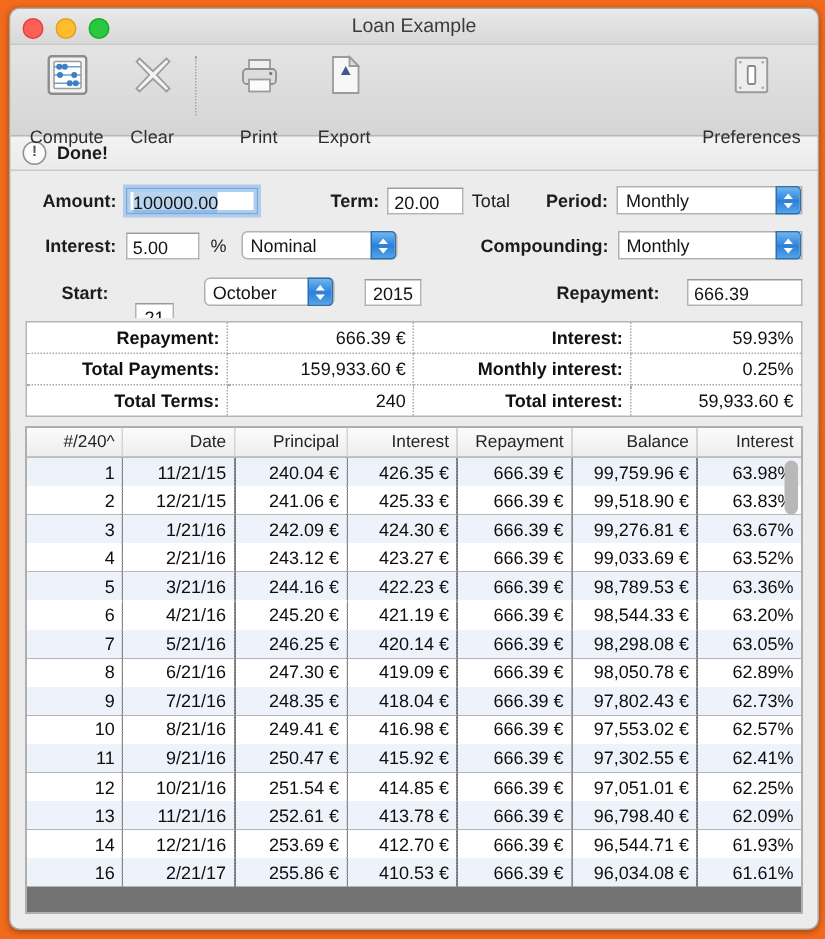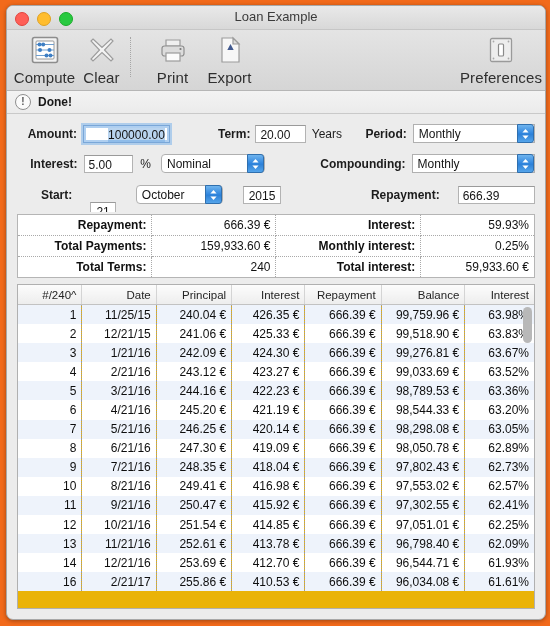--- a/index.html
+++ b/index.html
@@ -56,21 +56,21 @@
     position: relative;
   }
   .tb-item {
     width: 57px;
     display: flex; flex-direction: column;
     align-items: center; justify-content: flex-start;
     cursor: default;
     margin-top: 1px;
   }
   .tb-icon { height: 32px; display: flex; align-items: center; justify-content: center; }
-  .tb-label { font-size: 15px; color: #2f2f2f; margin-top: 3px; letter-spacing: 0.1px; }
+  .tb-label { font-size: 12px; color: #2f2f2f; margin-top: 18px; letter-spacing: 0.1px; }
   .tb-sep {
     width: 1px; height: 40px; align-self: flex-start; margin-top: 4px;
     border-left: 1px dotted #a6a6a6;
   }
   .tb-spacer { flex: 1; }
   
   .statusbar {
     height: 22px;
     background: linear-gradient(to bottom, #f3f3f3, #ebebeb);
     border-bottom: 1px solid #c9c9c9;
@@ -103,21 +103,20 @@
     height: 18px; line-height: 18px;
     font-size: 12px; color: #141414;
     padding: 0 4px;
     box-sizing: border-box;
   }
   .txtfield.focused {
     border: 1px solid #7aa7d8;
     outline: 2px solid rgba(110,168,227,0.55);
     outline-offset: -3px;
     box-shadow: 0 0 0 2px rgba(125,180,235,0.55);
-    text-align: right;
   }
   .txtfield .sel { background: #b9d4ef; }
   
   .stepper {
     position: relative;
     background: #fff;
     border: 1px solid #b0b0b0;
     height: 19px;
     box-sizing: border-box;
     display: flex; align-items: center;
@@ -151,21 +150,21 @@
     padding: 0 5px;
     border-bottom: 1px dotted #a9a9a9;
   }
   .summary tr:last-child td { border-bottom: none; }
   .summary td.k { font-weight: bold; text-align: right; border-right: 1px dotted #a9a9a9; }
   .summary td.v { text-align: right; border-right: 1px dotted #a9a9a9; }
   .summary td.v.last { border-right: none; }
   
   .table-wrap {
     margin: 0 10px 10px 10px;
-    background: #eab308;
+    background: #737373;
     border: 1px solid #b0b0b0;
     flex: 1;
     overflow: hidden;
     position: relative;
   }
   table.grid { width: 100%; border-collapse: collapse; table-layout: fixed; }
   table.grid th {
     height: 19px;
     background: linear-gradient(to bottom, #fcfcfc, #ededed);
     border-bottom: 1px solid #c2c2c2;
@@ -298,21 +297,21 @@
       <div class="status-text">Done!</div>
     </div>
 
     <div class="form">
 
       <div class="frow">
         <div class="lbl" style="width:64px">Amount:</div>
         <div class="txtfield focused" style="width:92px; margin-left:6px;"><span class="sel">100000.00</span></div>
         <div class="lbl" style="width:54px; margin-left:30px;">Term:</div>
         <div class="txtfield" style="width:53px; margin-left:5px;">20.00</div>
-        <div class="unit" style="margin-left:6px;">Years</div>
+        <div class="unit" style="margin-left:6px;">Total</div>
         <div class="lbl" style="width:52px; margin-left:16px;">Period:</div>
         <div class="stepper" style="width:130px; margin-left:6px;">
           <span>Monthly</span>
           <span class="arrows">
             <svg width="9" height="14" viewBox="0 0 9 14">
                 <path d="M4.5 2 L7.6 5.6 L1.4 5.6 Z" fill="#fff"></path>
                 <path d="M4.5 12 L1.4 8.4 L7.6 8.4 Z" fill="#fff"></path>
               </svg>
           </span>
         </div>
@@ -410,21 +409,21 @@
             <th>Principal</th>
             <th>Interest</th>
             <th>Repayment</th>
             <th>Balance</th>
             <th>Interest</th>
           </tr>
         </thead>
         <tbody id="grid-body">
             <tr>
               <td>1</td>
-              <td>11/25/15</td>
+              <td>11/21/15</td>
               <td>240.04 €</td>
               <td>426.35 €</td>
               <td>666.39 €</td>
               <td>99,759.96 €</td>
               <td>63.98%</td>
             </tr>
             <tr>
               <td>2</td>
               <td>12/21/15</td>
               <td>241.06 €</td>

